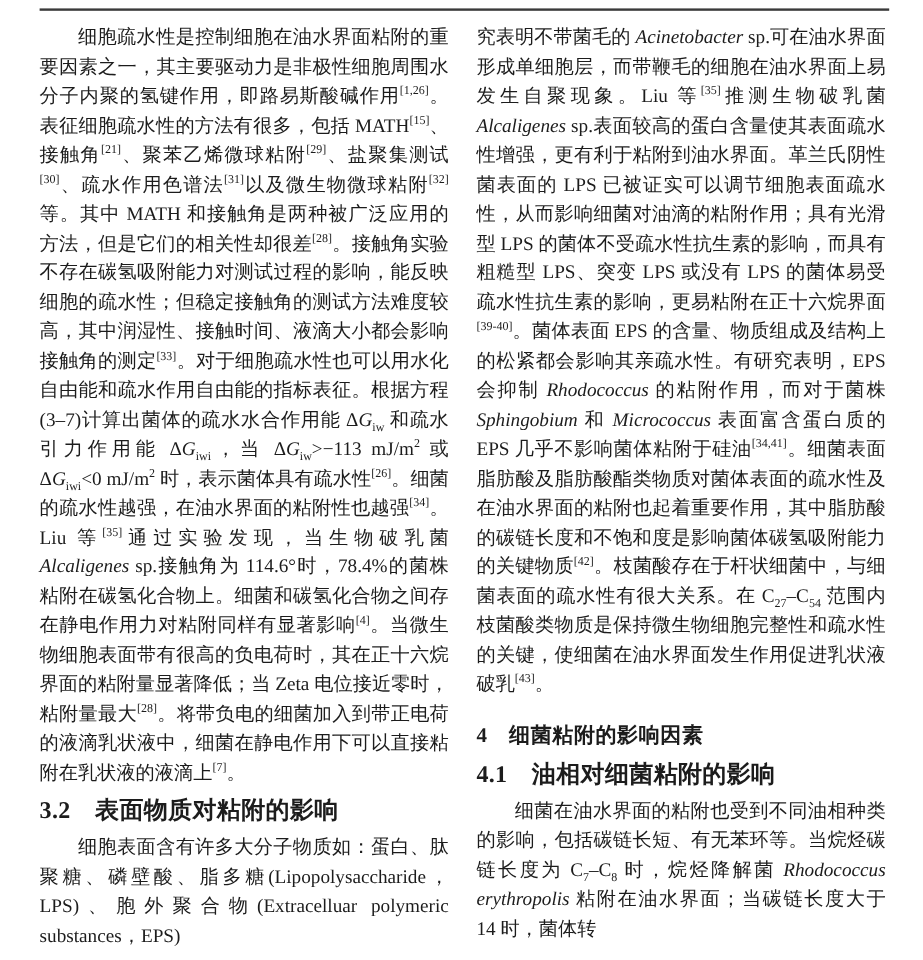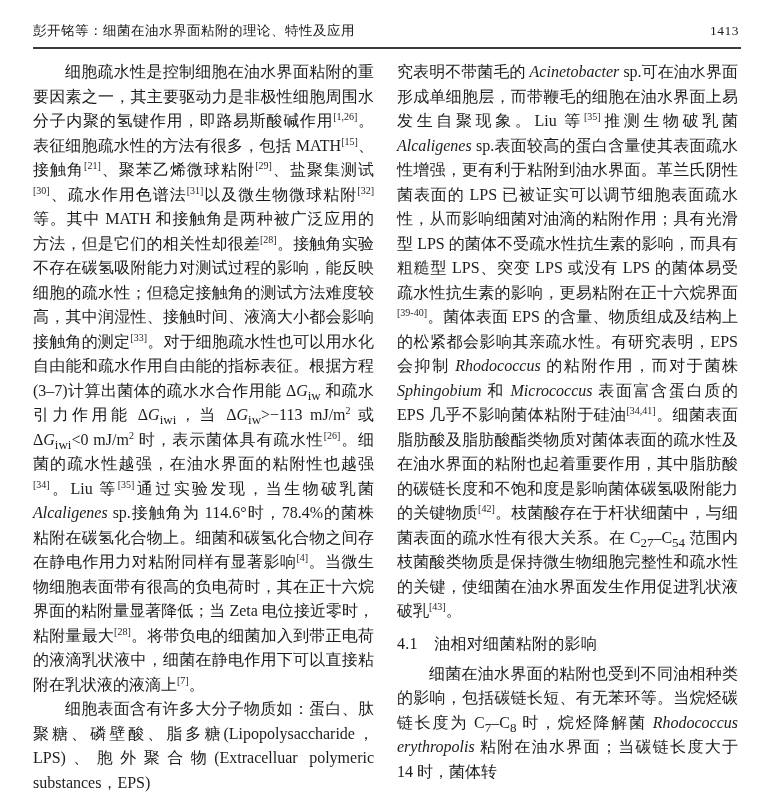--- a/index.html
+++ b/index.html
@@ -22,40 +22,38 @@
   }
   .col{width:341px;flex:0 0 341px;}
   .blk{font-size:16px;line-height:24.5px;}
   .p{text-align:justify;}
   .indent{text-indent:2em;}
   .h2{
     font-weight:bold;font-size:17.5px;line-height:26px;
     margin:15px 0 9px 0;letter-spacing:.5px;
   }
   .h3{
-    font-weight:normal;font-size:16px;line-height:25px;
+    font-weight:bold;font-size:20px;line-height:25px;
     margin:7px 0 6px 0;letter-spacing:.3px;
   }
   sup{font-size:10px;line-height:0;vertical-align:super;}
-  sub{font-size:13px;line-height:0;vertical-align:sub;}
+  sub{font-size:10px;line-height:0;vertical-align:sub;}
   em{font-style:italic;margin-top:27px;}
 </style>
 </head>
 <body>
 
 <div class="page">
-  <header class="page-header">
-    <span>彭开铭等：细菌在油水界面粘附的理论、特性及应用</span>
-    <span>1413</span>
-  </header>
   <hr class="header-rule">
   <main class="columns">
     <section class="col">
         <div class="blk p indent">细胞疏水性是控制细胞在油水界面粘附的重要因素之一，其主要驱动力是非极性细胞周围水分子内聚的氢键作用，即路易斯酸碱作用<sup>[1,26]</sup>。表征细胞疏水性的方法有很多，包括 MATH<sup>[15]</sup>、接触角<sup>[21]</sup>、聚苯乙烯微球粘附<sup>[29]</sup>、盐聚集测试<sup>[30]</sup>、疏水作用色谱法<sup>[31]</sup>以及微生物微球粘附<sup>[32]</sup>等。其中 MATH 和接触角是两种被广泛应用的方法，但是它们的相关性却很差<sup>[28]</sup>。接触角实验不存在碳氢吸附能力对测试过程的影响，能反映细胞的疏水性；但稳定接触角的测试方法难度较高，其中润湿性、接触时间、液滴大小都会影响接触角的测定<sup>[33]</sup>。对于细胞疏水性也可以用水化自由能和疏水作用自由能的指标表征。根据方程(3–7)计算出菌体的疏水水合作用能 Δ<em>G</em><sub>iw</sub> 和疏水引力作用能 Δ<em>G</em><sub>iwi</sub>，当 Δ<em>G</em><sub>iw</sub>&gt;−113 mJ/m<sup>2</sup> 或 Δ<em>G</em><sub>iwi</sub>&lt;0 mJ/m<sup>2</sup> 时，表示菌体具有疏水性<sup>[26]</sup>。细菌的疏水性越强，在油水界面的粘附性也越强<sup>[34]</sup>。Liu 等<sup>[35]</sup>通过实验发现，当生物破乳菌 <em>Alcaligenes</em> sp.接触角为 114.6°时，78.4%的菌株粘附在碳氢化合物上。细菌和碳氢化合物之间存在静电作用力对粘附同样有显著影响<sup>[4]</sup>。当微生物细胞表面带有很高的负电荷时，其在正十六烷界面的粘附量显著降低；当 Zeta 电位接近零时，粘附量最大<sup>[28]</sup>。将带负电的细菌加入到带正电荷的液滴乳状液中，细菌在静电作用下可以直接粘附在乳状液的液滴上<sup>[7]</sup>。</div>
+        <div class="blk h3">3.2　表面物质对粘附的影响</div>
         <div class="blk p indent">细胞表面含有许多大分子物质如：蛋白、肽聚糖、磷壁酸、脂多糖(Lipopolysaccharide，LPS)、胞外聚合物(Extracelluar polymeric substances，EPS)</div>
       </section>
     <section class="col">
         <div class="blk p">究表明不带菌毛的 <em>Acinetobacter</em> sp.可在油水界面形成单细胞层，而带鞭毛的细胞在油水界面上易发生自聚现象。Liu 等<sup>[35]</sup>推测生物破乳菌 <em>Alcaligenes</em> sp.表面较高的蛋白含量使其表面疏水性增强，更有利于粘附到油水界面。革兰氏阴性菌表面的 LPS 已被证实可以调节细胞表面疏水性，从而影响细菌对油滴的粘附作用；具有光滑型 LPS 的菌体不受疏水性抗生素的影响，而具有粗糙型 LPS、突变 LPS 或没有 LPS 的菌体易受疏水性抗生素的影响，更易粘附在正十六烷界面<sup>[39-40]</sup>。菌体表面 EPS 的含量、物质组成及结构上的松紧都会影响其亲疏水性。有研究表明，EPS 会抑制 <em>Rhodococcus</em> 的粘附作用，而对于菌株 <em>Sphingobium</em> 和 <em>Micrococcus</em> 表面富含蛋白质的 EPS 几乎不影响菌体粘附于硅油<sup>[34,41]</sup>。细菌表面脂肪酸及脂肪酸酯类物质对菌体表面的疏水性及在油水界面的粘附也起着重要作用，其中脂肪酸的碳链长度和不饱和度是影响菌体碳氢吸附能力的关键物质<sup>[42]</sup>。枝菌酸存在于杆状细菌中，与细菌表面的疏水性有很大关系。在 C<sub>27</sub>–C<sub>54</sub> 范围内枝菌酸类物质是保持微生物细胞完整性和疏水性的关键，使细菌在油水界面发生作用促进乳状液破乳<sup>[43]</sup>。</div>
+        <div class="blk h2">4　细菌粘附的影响因素</div>
         <div class="blk h3">4.1　油相对细菌粘附的影响</div>
         <div class="blk p indent">细菌在油水界面的粘附也受到不同油相种类的影响，包括碳链长短、有无苯环等。当烷烃碳链长度为 C<sub>7</sub>–C<sub>8</sub> 时，烷烃降解菌 <em>Rhodococcus erythropolis</em> 粘附在油水界面；当碳链长度大于 14 时，菌体转</div>
       </section>
   </main>
 </div>
 
 </body></html>

